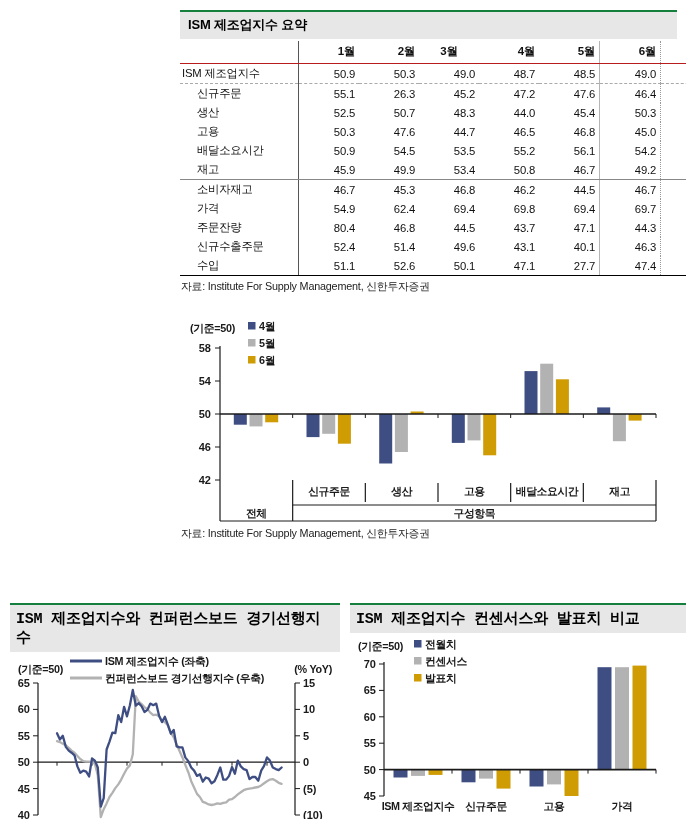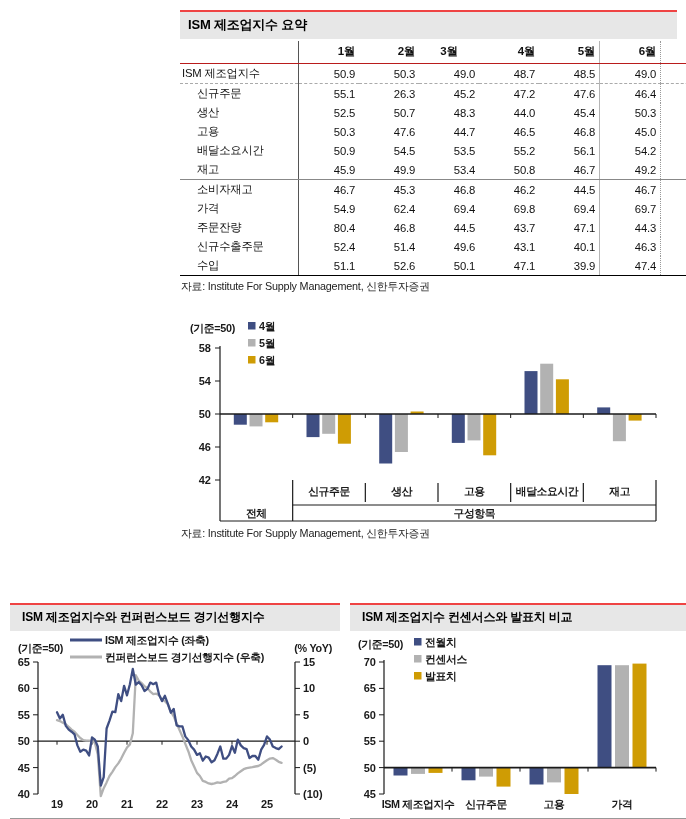--- a/index.html
+++ b/index.html
@@ -1,21 +1,21 @@
 <!DOCTYPE html>
 <html><head>
 <meta charset="utf-8">
 <style>
   html,body{margin:0;padding:0;}
   body{width:686px;height:819px;background:#fff;position:relative;
        font-family:"Liberation Sans",sans-serif;color:#111;overflow:hidden;}
   .section{position:absolute;}
-  .section-title{border-top:2px solid #ef4444;background:#e7e7e7;color:#000;
+  .section-title{border-top:2px solid #15803d;background:#e7e7e7;color:#000;
        font-weight:bold;font-size:13px;padding:4px 8px 5px;letter-spacing:-0.2px;}
-  .section-title.small{font-size:12px;padding:4px 12px 5px;}
+  .section-title.small{font-size:15px;padding:4px 6px 5px;font-family:Liberation Mono, monospace;}
   
   #summary-table{border-collapse:collapse;width:100%;table-layout:fixed;margin-top:2px;}
   #summary-table th{font-weight:bold;font-size:11.5px;padding:3px 4px 4px;
        border-bottom:1px solid #b91c1c;text-align:right;letter-spacing:-0.3px;}
   #summary-table th.lbl{text-align:left;}
   #summary-table td{font-size:11.3px;padding:2px 4px;text-align:right;letter-spacing:-0.2px;}
   #summary-table td.lbl{text-align:left;padding-left:2px;}
   #summary-table td.lbl.ind{padding-left:17px;}
   #summary-table td:first-child,#summary-table th:first-child{border-right:1px solid #555;}
   #summary-table td:nth-child(7),#summary-table th:nth-child(7){border-left:1px solid #b5b5b5;}
@@ -151,21 +151,21 @@
           <td>40.1</td>
           <td>46.3</td>
           <td>6.2</td>
         </tr>
         <tr>
           <td class="lbl ind">수입</td>
           <td>51.1</td>
           <td>52.6</td>
           <td>50.1</td>
           <td>47.1</td>
-          <td>39.9</td>
+          <td>27.7</td>
           <td>47.4</td>
           <td>7.5</td>
         </tr>
       </tbody>
     </table>
   <div class="source">자료: Institute For Supply Management, 신한투자증권</div>
 </div>
 
 <div class="section" style="left:180px;top:315px;width:497px;">
   <svg id="components-svg" width="497" height="208" viewBox="0 0 497 208">

